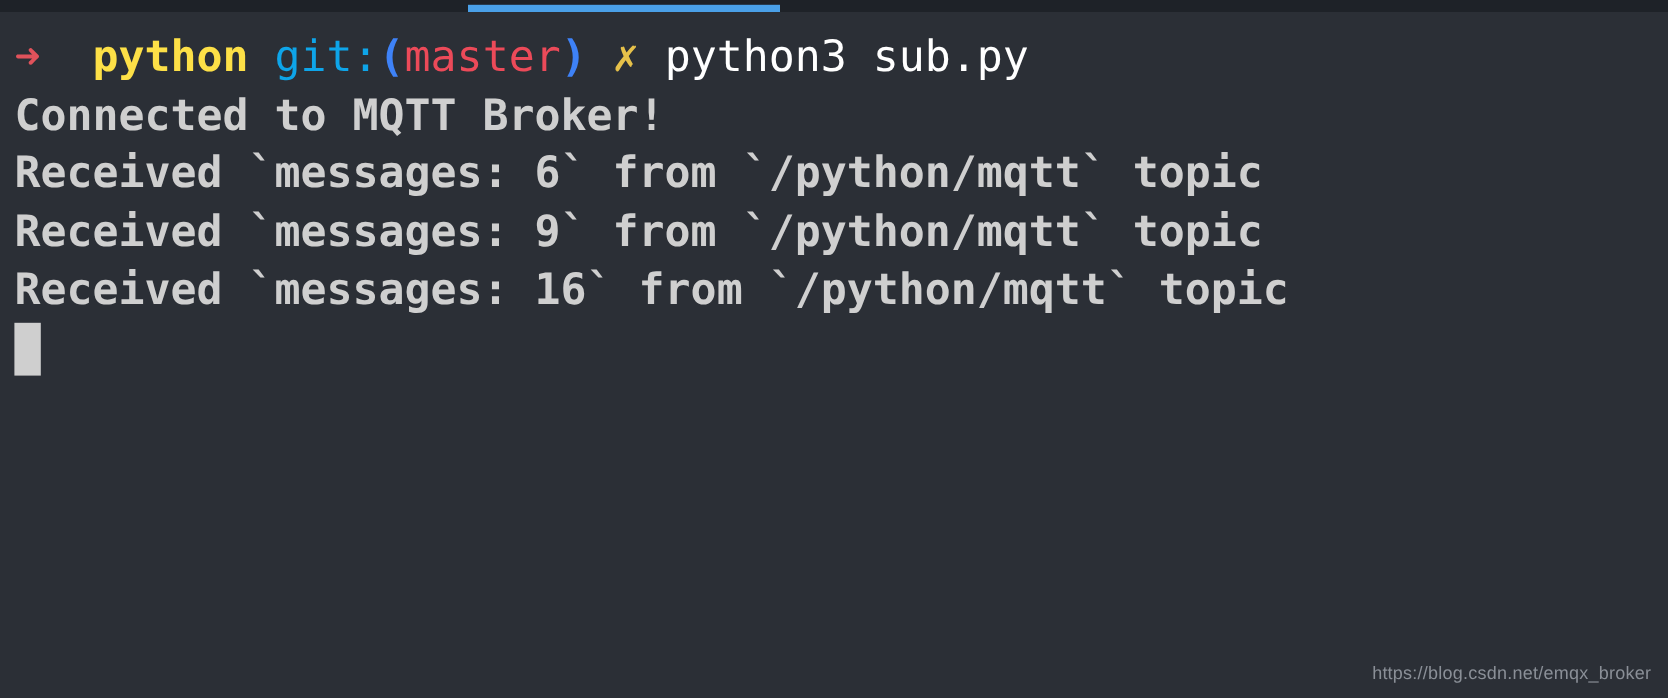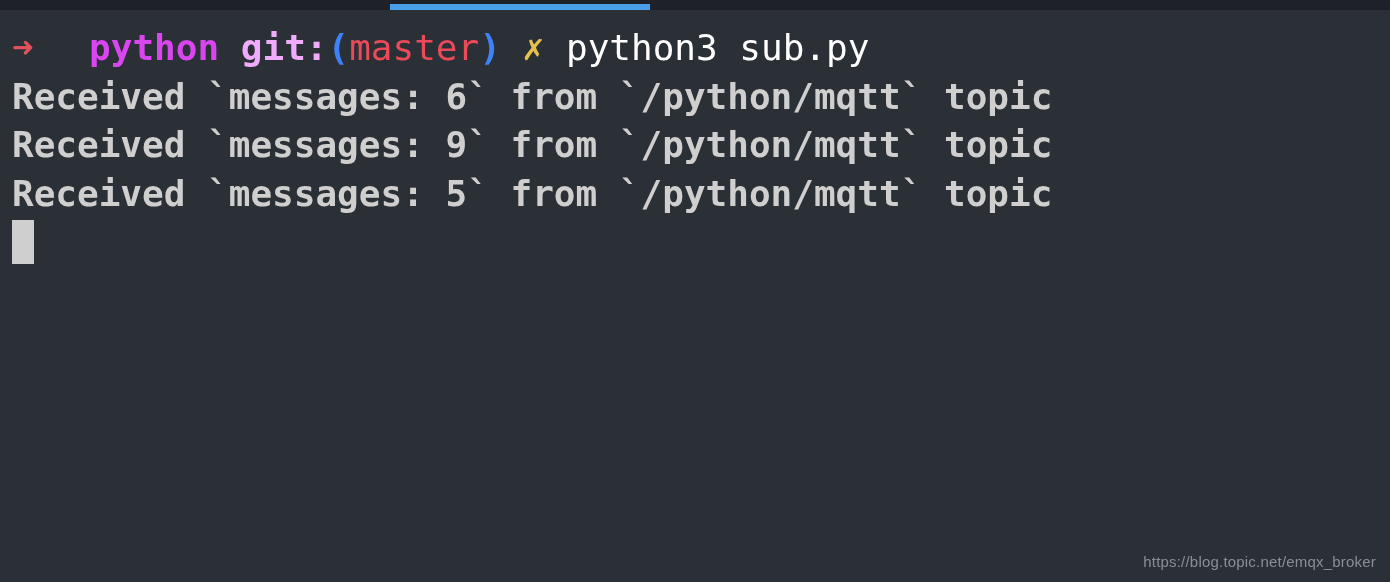--- a/index.html
+++ b/index.html
@@ -28,22 +28,22 @@
   }
   .terminal {
     padding: 14px 12px 0 12px;
     color: #cfcfcf;
     font-weight: 600;
   }
   .prompt-line {
     white-space: pre;
   }
   .arrow { color: #e0525b; font-weight: 700; }
-  .dir   { color: #d946ef; font-weight: 700; margin-left: 12px; }
-  .git   { color: #f0abfc; font-weight: 700; }
+  .dir   { color: #fde047; font-weight: 700; }
+  .git   { color: #0ea5e9; font-weight: 400; }
   .paren { color: #3e82f7; font-weight: 700; }
   .branch{ color: #ec4a59; font-weight: 400; }
   .dirty { color: #e6c14a; font-weight: 700; }
   .cmd   { color: #ffffff; font-weight: 400; }
   .out-line {
     white-space: pre;
     color: #cfcfcf;
   }
   .cursor-row { height: 50px; position: relative; }
   .cursor {
@@ -67,21 +67,22 @@
 </style>
 </head>
 <body>
 
 <div class="topbar">
   <div class="topbar-accent"></div>
 </div>
 
 <div class="terminal">
   <div class="prompt-line"><span class="arrow">➜</span>  <span class="dir">python</span> <span class="git">git:</span><span class="paren">(</span><span class="branch">master</span><span class="paren">)</span> <span class="dirty">✗</span> <span class="cmd">python3 sub.py</span></div>
+  <div class="out-line">Connected to MQTT Broker!</div>
   <div class="out-line">Received `messages: 6` from `/python/mqtt` topic</div>
   <div class="out-line">Received `messages: 9` from `/python/mqtt` topic</div>
-  <div class="out-line">Received `messages: 5` from `/python/mqtt` topic</div>
+  <div class="out-line">Received `messages: 16` from `/python/mqtt` topic</div>
   <div class="cursor-row">
     <span class="cursor"></span>
   </div>
 </div>
 
-<div class="watermark">https://blog.topic.net/emqx_broker</div>
+<div class="watermark">https://blog.csdn.net/emqx_broker</div>
 
 </body></html>

